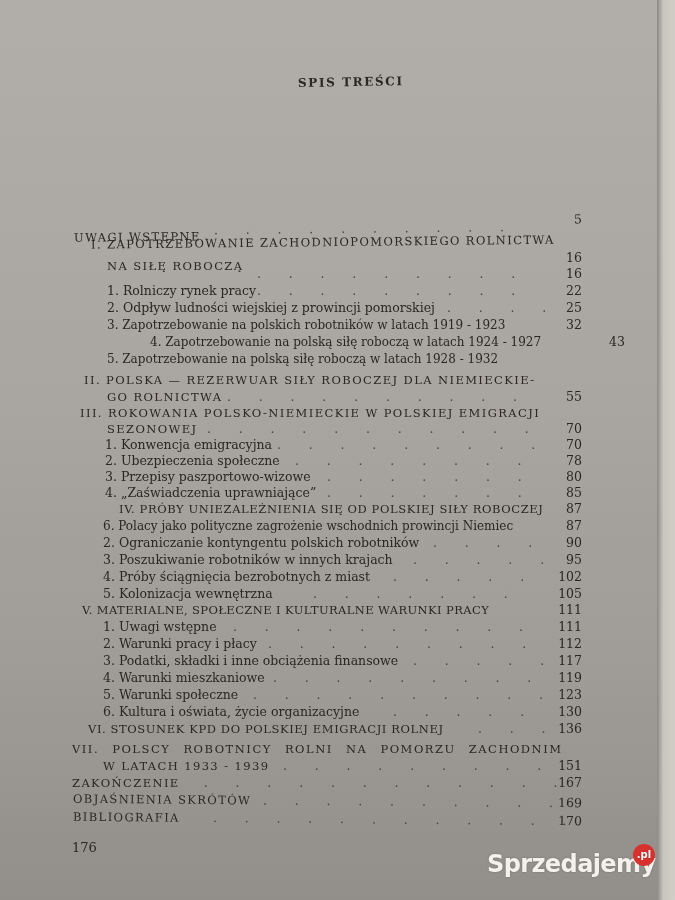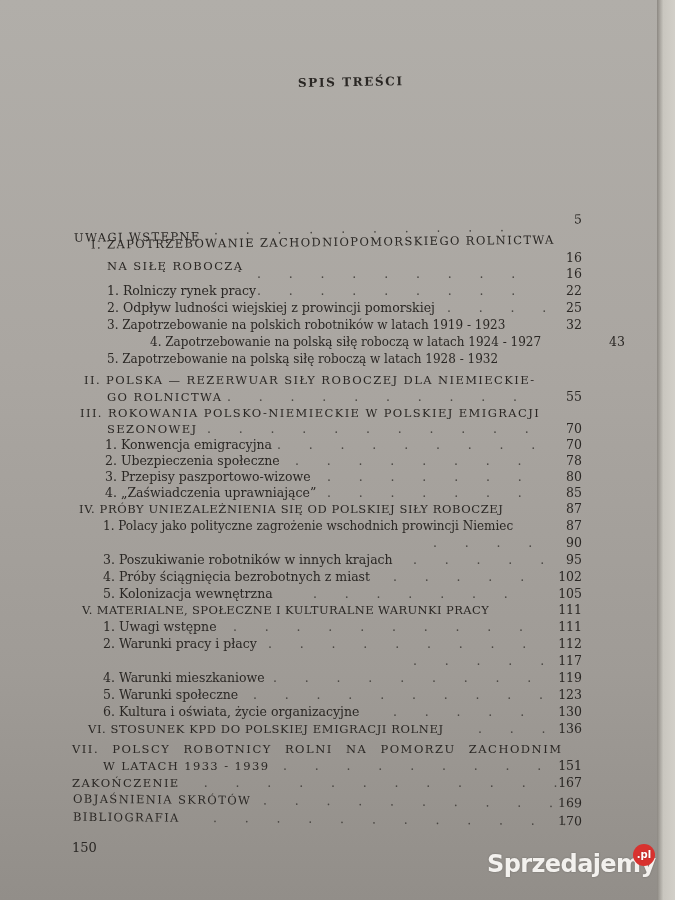--- a/index.html
+++ b/index.html
@@ -132,28 +132,29 @@
     <span class="lead" style="left:222px;width:240px;">.&nbsp;&nbsp;&nbsp;&nbsp;&nbsp;&nbsp;&nbsp;.&nbsp;&nbsp;&nbsp;&nbsp;&nbsp;&nbsp;&nbsp;.&nbsp;&nbsp;&nbsp;&nbsp;&nbsp;&nbsp;&nbsp;.&nbsp;&nbsp;&nbsp;&nbsp;&nbsp;&nbsp;&nbsp;.&nbsp;&nbsp;&nbsp;&nbsp;&nbsp;&nbsp;&nbsp;.&nbsp;&nbsp;&nbsp;&nbsp;&nbsp;&nbsp;&nbsp;.</span>
     <span class="num">80</span>
   </div>
   <div class="row" style="left:105px;top:485px;width:477px;">
     <span class="txt">4. „Zaświadczenia uprawniające”</span>
     <span class="lead" style="left:222px;width:240px;">.&nbsp;&nbsp;&nbsp;&nbsp;&nbsp;&nbsp;&nbsp;.&nbsp;&nbsp;&nbsp;&nbsp;&nbsp;&nbsp;&nbsp;.&nbsp;&nbsp;&nbsp;&nbsp;&nbsp;&nbsp;&nbsp;.&nbsp;&nbsp;&nbsp;&nbsp;&nbsp;&nbsp;&nbsp;.&nbsp;&nbsp;&nbsp;&nbsp;&nbsp;&nbsp;&nbsp;.&nbsp;&nbsp;&nbsp;&nbsp;&nbsp;&nbsp;&nbsp;.</span>
     <span class="num">85</span>
   </div>
 
   <div class="row" style="left:79px;top:501px;width:503px;">
-    <span class="txt caps" style="letter-spacing:0.6px;">IV. PRÓBY UNIEZALEŻNIENIA SIĘ OD POLSKIEJ SIŁY ROBOCZEJ</span>
+    <span class="txt caps" style="letter-spacing:0.6px;margin-left:40px;">IV. PRÓBY UNIEZALEŻNIENIA SIĘ OD POLSKIEJ SIŁY ROBOCZEJ</span>
     <span class="num">87</span>
   </div>
   <div class="row" style="left:103px;top:518px;width:479px;">
-    <span class="txt" style="font-size:12px;">1. Polacy jako polityczne zagrożenie wschodnich prowincji Niemiec</span>
+    <span class="txt" style="font-size:12px;">6. Polacy jako polityczne zagrożenie wschodnich prowincji Niemiec</span>
     <span class="num">87</span>
   </div>
   <div class="row" style="left:103px;top:535px;width:479px;">
+    <span class="txt">2. Ograniczanie kontyngentu polskich robotników</span>
     <span class="lead" style="left:330px;width:134px;">.&nbsp;&nbsp;&nbsp;&nbsp;&nbsp;&nbsp;&nbsp;.&nbsp;&nbsp;&nbsp;&nbsp;&nbsp;&nbsp;&nbsp;.&nbsp;&nbsp;&nbsp;&nbsp;&nbsp;&nbsp;&nbsp;.</span>
     <span class="num">90</span>
   </div>
   <div class="row" style="left:103px;top:552px;width:479px;">
     <span class="txt">3. Poszukiwanie robotników w innych krajach</span>
     <span class="lead" style="left:310px;width:154px;">.&nbsp;&nbsp;&nbsp;&nbsp;&nbsp;&nbsp;&nbsp;.&nbsp;&nbsp;&nbsp;&nbsp;&nbsp;&nbsp;&nbsp;.&nbsp;&nbsp;&nbsp;&nbsp;&nbsp;&nbsp;&nbsp;.&nbsp;&nbsp;&nbsp;&nbsp;&nbsp;&nbsp;&nbsp;.</span>
     <span class="num">95</span>
   </div>
   <div class="row" style="left:103px;top:569px;width:479px;">
     <span class="txt">4. Próby ściągnięcia bezrobotnych z miast</span>
@@ -174,20 +175,21 @@
     <span class="txt">1. Uwagi wstępne</span>
     <span class="lead" style="left:130px;width:334px;">.&nbsp;&nbsp;&nbsp;&nbsp;&nbsp;&nbsp;&nbsp;.&nbsp;&nbsp;&nbsp;&nbsp;&nbsp;&nbsp;&nbsp;.&nbsp;&nbsp;&nbsp;&nbsp;&nbsp;&nbsp;&nbsp;.&nbsp;&nbsp;&nbsp;&nbsp;&nbsp;&nbsp;&nbsp;.&nbsp;&nbsp;&nbsp;&nbsp;&nbsp;&nbsp;&nbsp;.&nbsp;&nbsp;&nbsp;&nbsp;&nbsp;&nbsp;&nbsp;.&nbsp;&nbsp;&nbsp;&nbsp;&nbsp;&nbsp;&nbsp;.&nbsp;&nbsp;&nbsp;&nbsp;&nbsp;&nbsp;&nbsp;.&nbsp;&nbsp;&nbsp;&nbsp;&nbsp;&nbsp;&nbsp;.</span>
     <span class="num">111</span>
   </div>
   <div class="row" style="left:103px;top:636px;width:479px;">
     <span class="txt">2. Warunki pracy i płacy</span>
     <span class="lead" style="left:165px;width:299px;">.&nbsp;&nbsp;&nbsp;&nbsp;&nbsp;&nbsp;&nbsp;.&nbsp;&nbsp;&nbsp;&nbsp;&nbsp;&nbsp;&nbsp;.&nbsp;&nbsp;&nbsp;&nbsp;&nbsp;&nbsp;&nbsp;.&nbsp;&nbsp;&nbsp;&nbsp;&nbsp;&nbsp;&nbsp;.&nbsp;&nbsp;&nbsp;&nbsp;&nbsp;&nbsp;&nbsp;.&nbsp;&nbsp;&nbsp;&nbsp;&nbsp;&nbsp;&nbsp;.&nbsp;&nbsp;&nbsp;&nbsp;&nbsp;&nbsp;&nbsp;.&nbsp;&nbsp;&nbsp;&nbsp;&nbsp;&nbsp;&nbsp;.</span>
     <span class="num">112</span>
   </div>
   <div class="row" style="left:103px;top:653px;width:479px;">
+    <span class="txt">3. Podatki, składki i inne obciążenia finansowe</span>
     <span class="lead" style="left:310px;width:154px;">.&nbsp;&nbsp;&nbsp;&nbsp;&nbsp;&nbsp;&nbsp;.&nbsp;&nbsp;&nbsp;&nbsp;&nbsp;&nbsp;&nbsp;.&nbsp;&nbsp;&nbsp;&nbsp;&nbsp;&nbsp;&nbsp;.&nbsp;&nbsp;&nbsp;&nbsp;&nbsp;&nbsp;&nbsp;.</span>
     <span class="num">117</span>
   </div>
   <div class="row" style="left:103px;top:670px;width:479px;">
     <span class="txt">4. Warunki mieszkaniowe</span>
     <span class="lead" style="left:170px;width:294px;">.&nbsp;&nbsp;&nbsp;&nbsp;&nbsp;&nbsp;&nbsp;.&nbsp;&nbsp;&nbsp;&nbsp;&nbsp;&nbsp;&nbsp;.&nbsp;&nbsp;&nbsp;&nbsp;&nbsp;&nbsp;&nbsp;.&nbsp;&nbsp;&nbsp;&nbsp;&nbsp;&nbsp;&nbsp;.&nbsp;&nbsp;&nbsp;&nbsp;&nbsp;&nbsp;&nbsp;.&nbsp;&nbsp;&nbsp;&nbsp;&nbsp;&nbsp;&nbsp;.&nbsp;&nbsp;&nbsp;&nbsp;&nbsp;&nbsp;&nbsp;.&nbsp;&nbsp;&nbsp;&nbsp;&nbsp;&nbsp;&nbsp;.</span>
     <span class="num">119</span>
   </div>
   <div class="row" style="left:103px;top:687px;width:479px;">
     <span class="txt">5. Warunki społeczne</span>
@@ -225,18 +227,18 @@
     <span class="lead" style="left:190px;width:304px;">.&nbsp;&nbsp;&nbsp;&nbsp;&nbsp;&nbsp;&nbsp;.&nbsp;&nbsp;&nbsp;&nbsp;&nbsp;&nbsp;&nbsp;.&nbsp;&nbsp;&nbsp;&nbsp;&nbsp;&nbsp;&nbsp;.&nbsp;&nbsp;&nbsp;&nbsp;&nbsp;&nbsp;&nbsp;.&nbsp;&nbsp;&nbsp;&nbsp;&nbsp;&nbsp;&nbsp;.&nbsp;&nbsp;&nbsp;&nbsp;&nbsp;&nbsp;&nbsp;.&nbsp;&nbsp;&nbsp;&nbsp;&nbsp;&nbsp;&nbsp;.&nbsp;&nbsp;&nbsp;&nbsp;&nbsp;&nbsp;&nbsp;.&nbsp;&nbsp;&nbsp;&nbsp;&nbsp;&nbsp;&nbsp;.</span>
     <span class="num">169</span>
   </div>
   <div class="row" style="left:73px;top:811px;width:509px;transform:rotate(0.5deg);">
     <span class="txt caps">BIBLIOGRAFIA</span>
     <span class="lead" style="left:140px;width:354px;">.&nbsp;&nbsp;&nbsp;&nbsp;&nbsp;&nbsp;&nbsp;.&nbsp;&nbsp;&nbsp;&nbsp;&nbsp;&nbsp;&nbsp;.&nbsp;&nbsp;&nbsp;&nbsp;&nbsp;&nbsp;&nbsp;.&nbsp;&nbsp;&nbsp;&nbsp;&nbsp;&nbsp;&nbsp;.&nbsp;&nbsp;&nbsp;&nbsp;&nbsp;&nbsp;&nbsp;.&nbsp;&nbsp;&nbsp;&nbsp;&nbsp;&nbsp;&nbsp;.&nbsp;&nbsp;&nbsp;&nbsp;&nbsp;&nbsp;&nbsp;.&nbsp;&nbsp;&nbsp;&nbsp;&nbsp;&nbsp;&nbsp;.&nbsp;&nbsp;&nbsp;&nbsp;&nbsp;&nbsp;&nbsp;.&nbsp;&nbsp;&nbsp;&nbsp;&nbsp;&nbsp;&nbsp;.&nbsp;&nbsp;&nbsp;&nbsp;&nbsp;&nbsp;&nbsp;.</span>
     <span class="num">170</span>
   </div>
 </div>
 
-<div class="pagenum">150</div>
+<div class="pagenum">176</div>
 
 <div class="watermark">
   <span>Sprzedajemy</span>
   <span class="badge">.pl</span>
 </div>
 
 </body></html>

